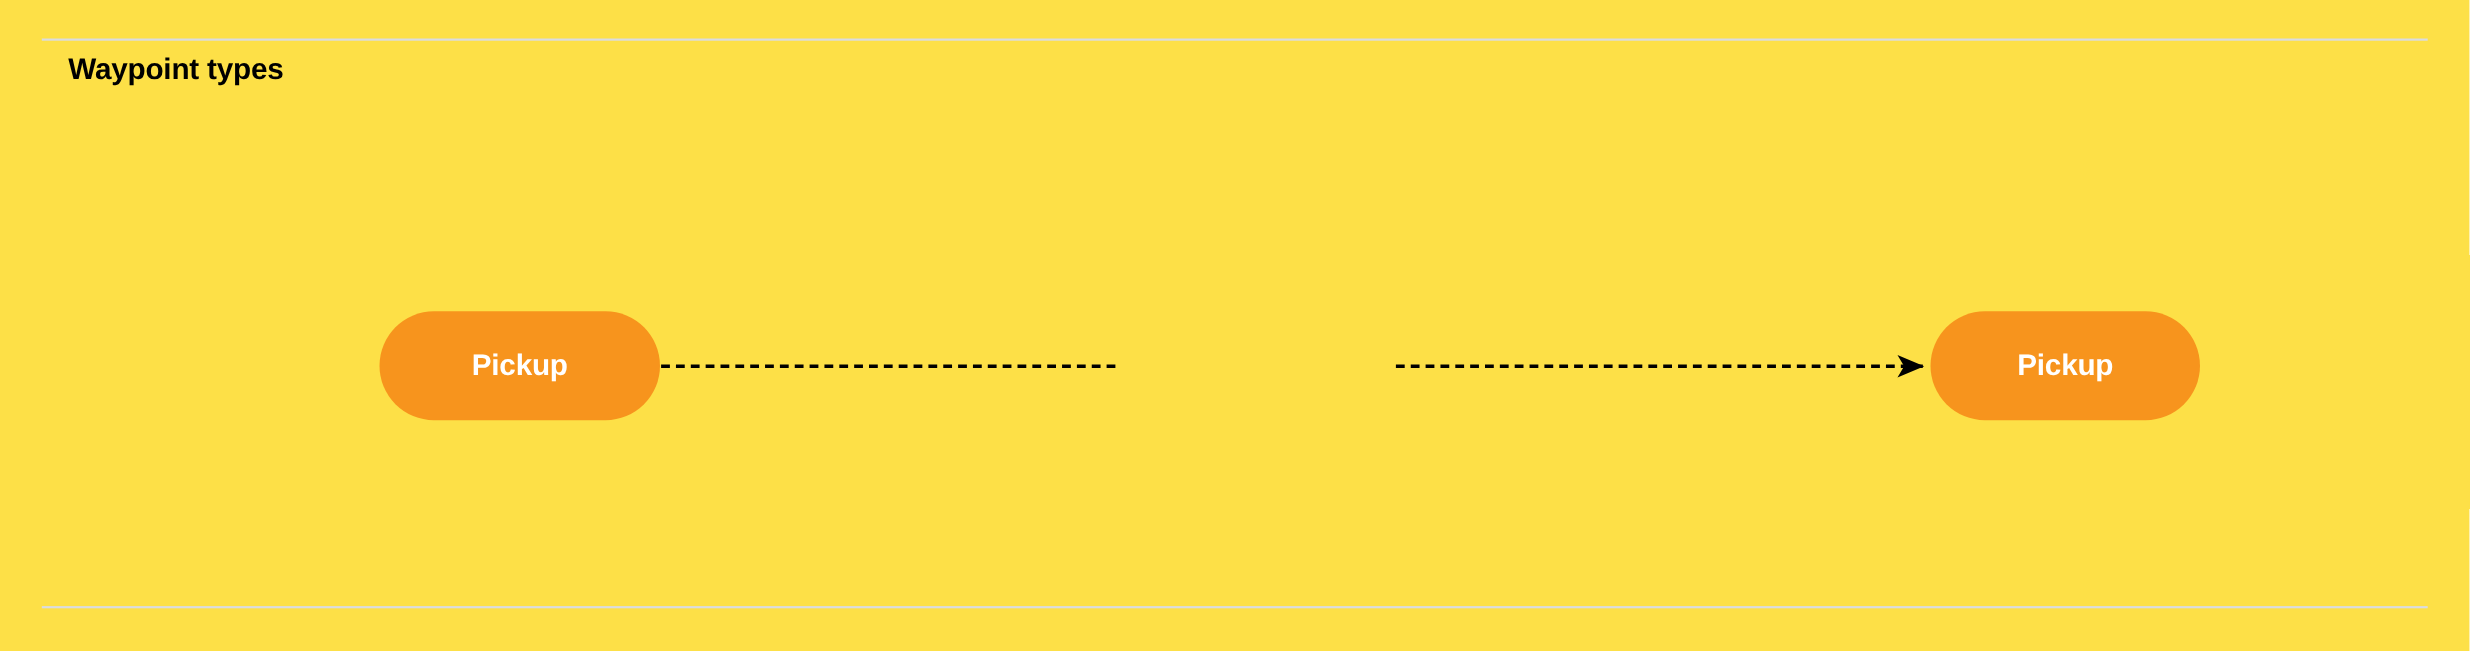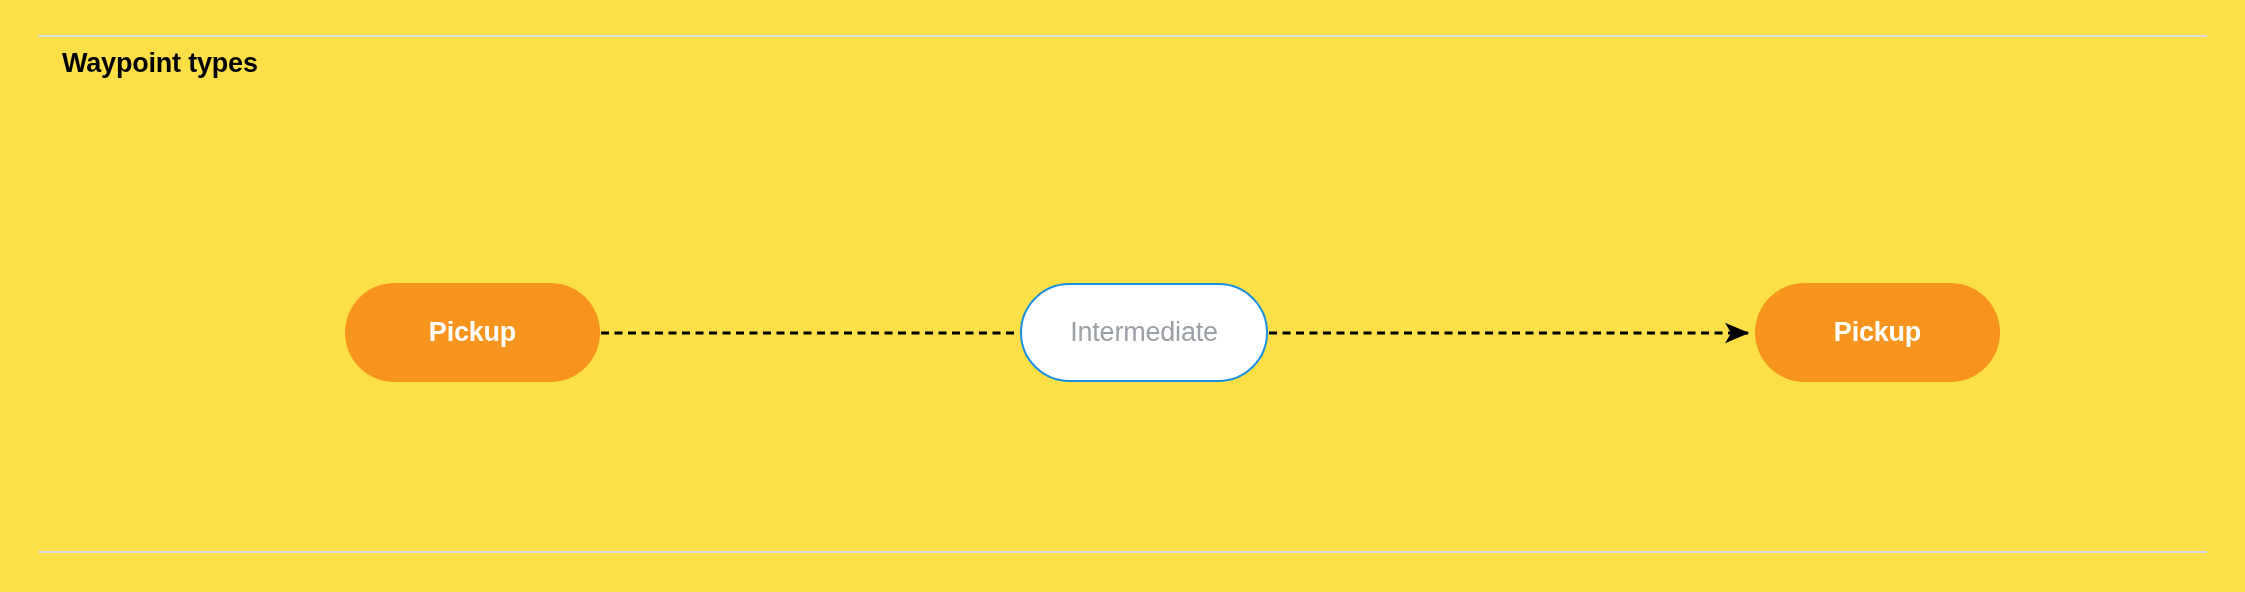--- a/index.html
+++ b/index.html
@@ -132,23 +132,20 @@
         </marker>
       </defs>
       <line x1="601" y1="333" x2="1019" y2="333" stroke="#000000" stroke-width="3.2" stroke-dasharray="8 5.5"></line>
       <line x1="1269" y1="333" x2="1748" y2="333" stroke="#000000" stroke-width="3.2" stroke-dasharray="8 5.5" marker-end="url(#arrow-head)"></line>
     </svg>
 
     <div class="node node-pickup" id="node-pickup">
       <span class="node-label">Pickup</span>
     </div>
 
-    <div class="node node-intermediate" id="node-intermediate">
-      <span class="node-label">Intermediate</span>
-    </div>
 
     <div class="node node-dropoff" id="node-dropoff">
       <span class="node-label">Pickup</span>
     </div>
 
   </div>
 
   <div class="divider" id="divider-bottom"></div>
 
 </div>

